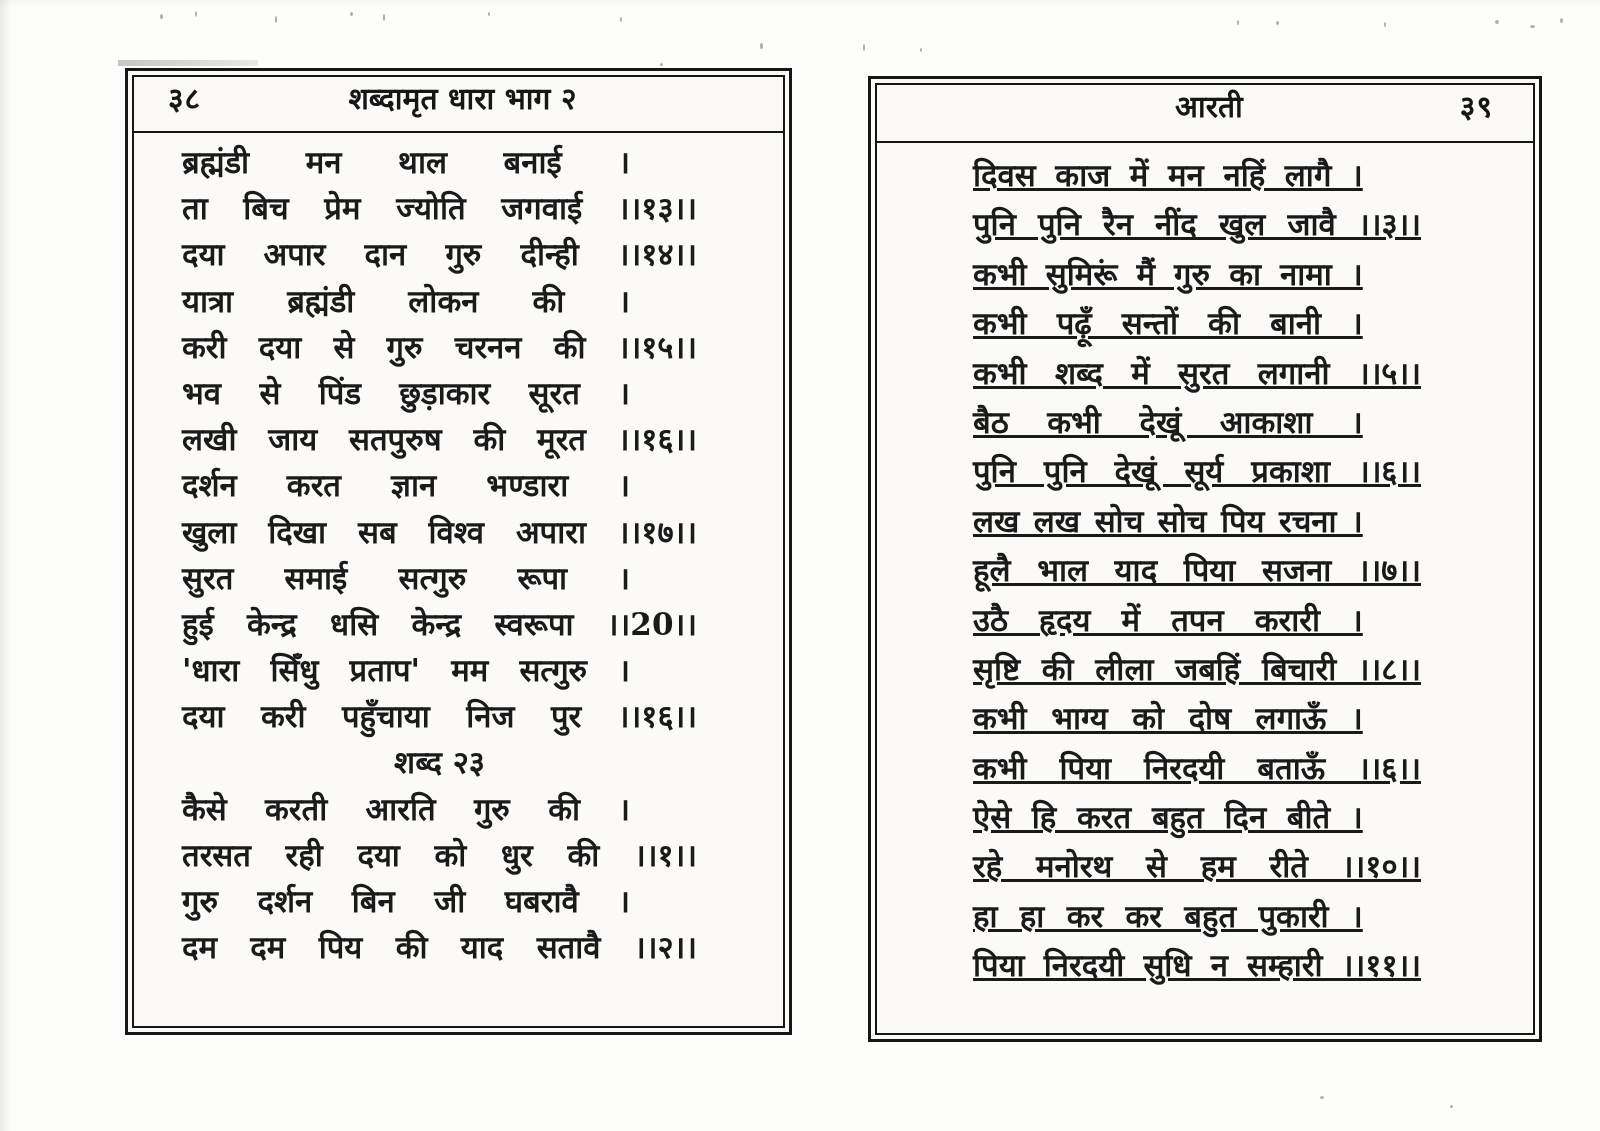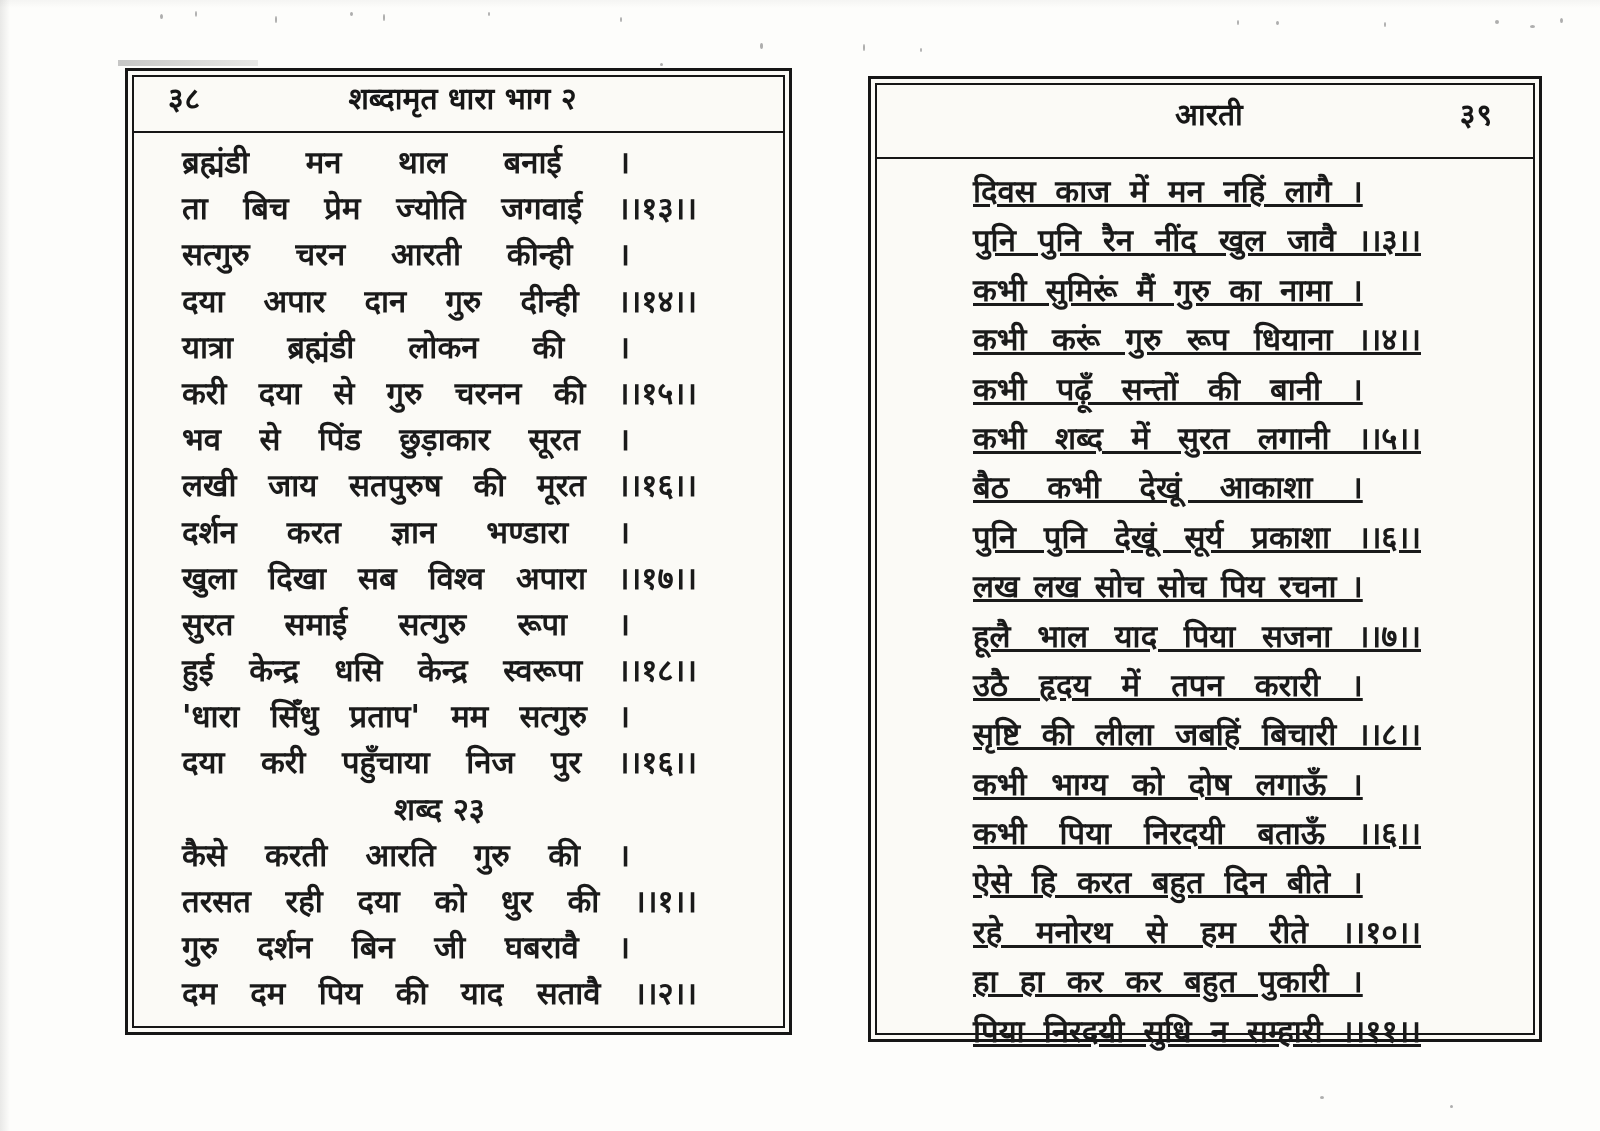--- a/index.html
+++ b/index.html
@@ -45,21 +45,21 @@
     overflow:visible;
   }
   .line.short{width:87%;}
   .line.heading{width:100%;text-align:left;text-align-last:center;}
 
   
   .left  .page-header{height:54px;padding:0 34px;}
   .left  .page-body{padding:6px 86px 9px 48px;}
   .left  .line{font-size:31px;height:46.2px;line-height:46.2px;}
   
-  .right .page-header{height:56px;padding:8px 40px;justify-content:flex-end;}
+  .right .page-header{height:56px;padding:0 40px;justify-content:flex-end;}
   .right .page-body{padding:8px 112px 0 96px;text-decoration:underline;}
   .right .line{font-size:31px;height:49.4px;line-height:49.4px;}
 </style>
 </head>
 <body>
 
 <div class="scan">
 
   <div class="speck" style="left:160px;top:14px;width:3px;height:5px;"></div>
   <div class="speck" style="left:195px;top:11px;width:2px;height:6px;"></div>
@@ -84,30 +84,29 @@
 
   <section class="page-frame left" style="left:125px;top:68px;width:667px;height:967px;">
     <div class="page-inner">
       <header class="page-header">
         <span class="page-num">३८</span>
         <span class="page-title">शब्दामृत धारा भाग २</span>
       </header>
       <div class="page-body">
         <div class="line short">ब्रह्मंडी मन थाल बनाई ।</div>
         <div class="line">ता बिच प्रेम ज्योति जगवाई ।।१३।।</div>
-        <div class="line short">सत्गुरु चरन आरती कीन्ही ।</div>
         <div class="line">दया अपार दान गुरु दीन्ही ।।१४।।</div>
         <div class="line short">यात्रा ब्रह्मंडी लोकन की ।</div>
         <div class="line">करी दया से गुरु चरनन की ।।१५।।</div>
         <div class="line short">भव से पिंड छुड़ाकार सूरत ।</div>
         <div class="line">लखी जाय सतपुरुष की मूरत ।।१६।।</div>
         <div class="line short">दर्शन करत ज्ञान भण्डारा ।</div>
         <div class="line">खुला दिखा सब विश्व अपारा ।।१७।।</div>
         <div class="line short">सुरत समाई सत्गुरु रूपा ।</div>
-        <div class="line">हुई केन्द्र धसि केन्द्र स्वरूपा ।।१८।।</div>
+        <div class="line">हुई केन्द्र धसि केन्द्र स्वरूपा ।।20।।</div>
         <div class="line short">'धारा सिँधु प्रताप' मम सत्गुरु ।</div>
         <div class="line">दया करी पहुँचाया निज पुर ।।१६।।</div>
         <div class="line heading">शब्द २३</div>
         <div class="line short">कैसे करती आरति गुरु की ।</div>
         <div class="line">तरसत रही दया को धुर की ।।१।।</div>
         <div class="line short">गुरु दर्शन बिन जी घबरावै ।</div>
         <div class="line">दम दम पिय की याद सतावै ।।२।।</div>
       </div>
     </div>
   </section>
@@ -115,21 +114,20 @@
   <section class="page-frame right" style="left:868px;top:76px;width:674px;height:966px;">
     <div class="page-inner">
       <header class="page-header">
         <span class="page-title">आरती</span>
         <span class="page-num">३९</span>
       </header>
       <div class="page-body">
         <div class="line short">दिवस काज में मन नहिं लागै ।</div>
         <div class="line">पुनि पुनि रैन नींद खुल जावै ।।३।।</div>
         <div class="line short">कभी सुमिरूं मैं गुरु का नामा ।</div>
-        <div class="line">कभी करूं गुरु रूप धियाना ।।४।।</div>
         <div class="line short">कभी पढ़ूँ सन्तों की बानी ।</div>
         <div class="line">कभी शब्द में सुरत लगानी ।।५।।</div>
         <div class="line short">बैठ कभी देखूं आकाशा ।</div>
         <div class="line">पुनि पुनि देखूं सूर्य प्रकाशा ।।६।।</div>
         <div class="line short">लख लख सोच सोच पिय रचना ।</div>
         <div class="line">हूलै भाल याद पिया सजना ।।७।।</div>
         <div class="line short">उठै हृदय में तपन करारी ।</div>
         <div class="line">सृष्टि की लीला जबहिं बिचारी ।।८।।</div>
         <div class="line short">कभी भाग्य को दोष लगाऊँ ।</div>
         <div class="line">कभी पिया निरदयी बताऊँ ।।६।।</div>

